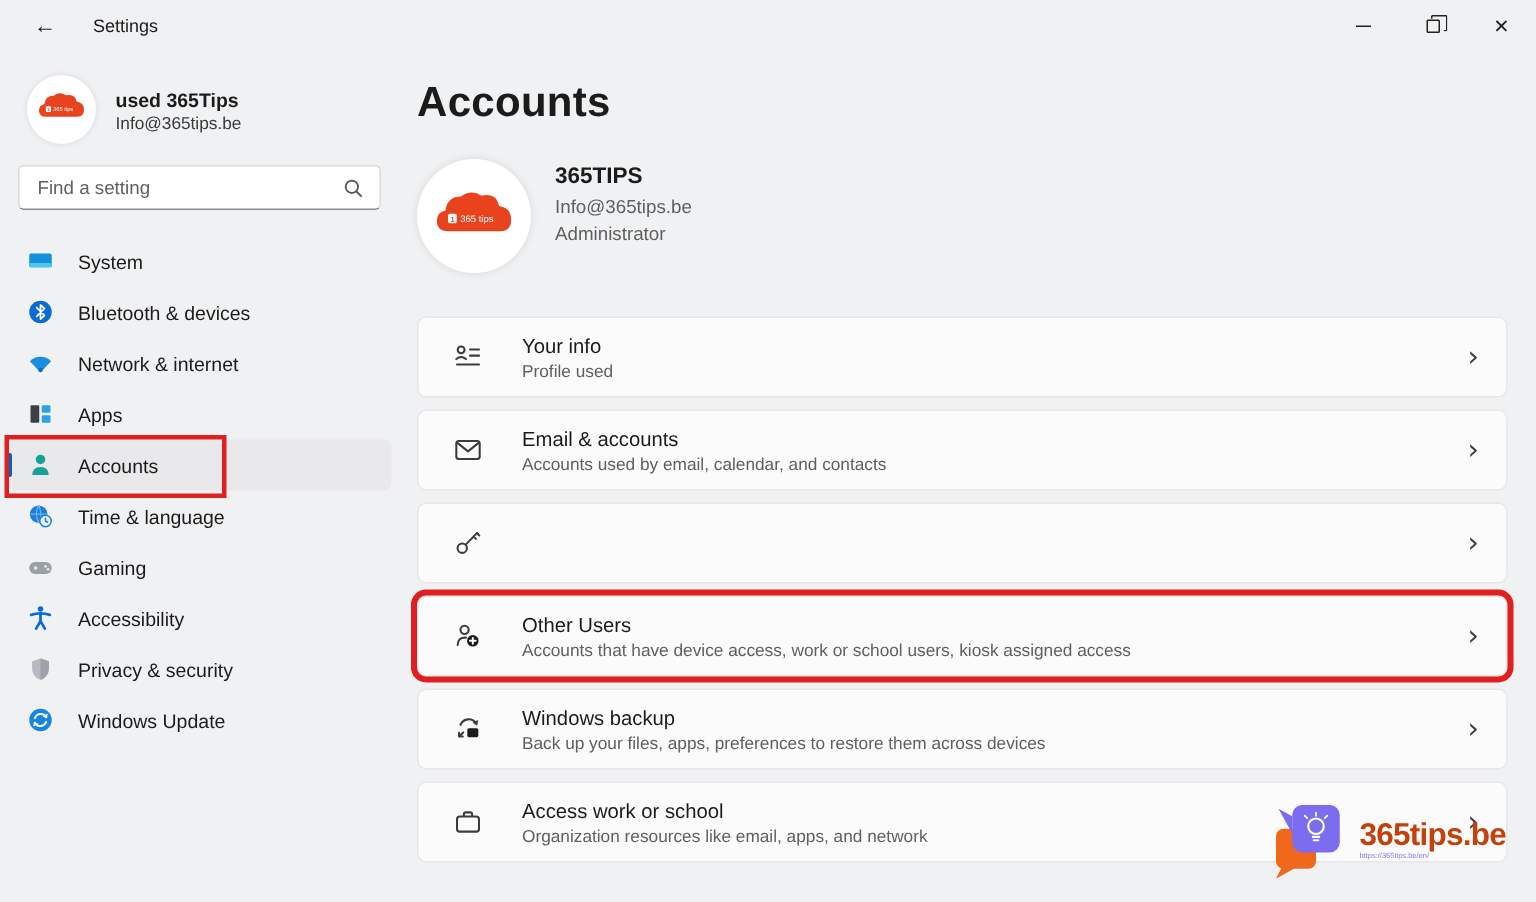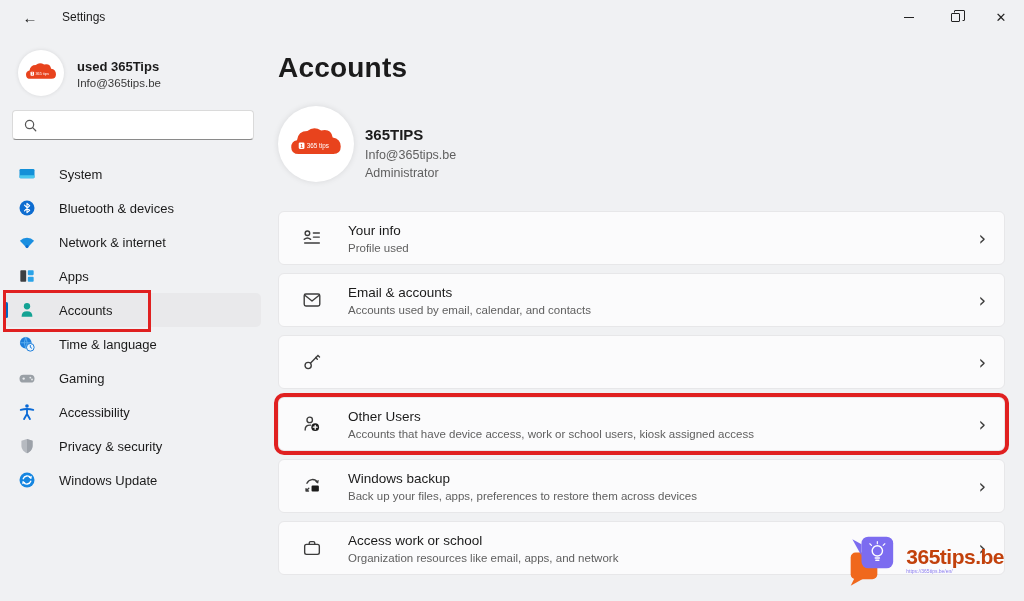--- a/index.html
+++ b/index.html
@@ -42,31 +42,31 @@
   
   .search-box{margin:10px 12px 0 12px;height:30px;background:#fff;border:1px solid #dadada;border-bottom:1px solid #8a8a8a;
     border-radius:4px;display:flex;align-items:center;padding:0 10px;}
   .search-box input{border:none;outline:none;flex:1;font-size:12.5px;background:transparent;color:#1b1b1b;
     font-family:"Liberation Sans",sans-serif;}
   .search-box input::placeholder{color:#616161;}
   .search-ico{width:15px;height:15px;flex:0 0 15px;}
   
   .nav{margin-top:17px;display:flex;flex-direction:column;gap:0;}
   .nav-item{position:relative;height:34px;margin:0 5px;border-radius:5px;display:flex;align-items:center;
-    gap:22px;padding-left:12px;font-size:13px;cursor:pointer;}
+    gap:15px;padding-left:12px;font-size:13px;cursor:pointer;}
   .nav-item .ico{width:20px;height:20px;flex:0 0 20px;display:flex;align-items:center;justify-content:center;}
   .nav-item.selected{background:#e9e9eb;}
   .nav-item.selected::after{content:"";position:absolute;left:0;top:9px;width:3px;height:16px;border-radius:2px;
     background:var(--accent);}
   .nav-item.annotated::before{content:"";position:absolute;left:-2px;top:-3px;width:142px;height:36px;
     border:3px solid var(--annot);z-index:6;pointer-events:none;}
   
   .main{flex:1;padding:4px 19px 0 12px;}
   .main-title{font-size:28px;font-weight:700;margin:14px 0 0 0;letter-spacing:.2px;}
-  .main-profile{display:flex;align-items:flex-end;gap:11px;margin-top:22px;}
+  .main-profile{display:flex;align-items:flex-start;gap:16px;margin-top:22px;}
   .avatar-lg{width:76px;height:76px;border-radius:50%;background:#fff;box-shadow:0 0 6px rgba(0,0,0,.10);
     display:flex;align-items:center;justify-content:center;flex:0 0 76px;}
   .mp-name{font-size:15px;font-weight:700;line-height:1.55;}
   .mp-sub{font-size:12.5px;color:var(--txt2);line-height:1.45;}
   .cards{margin-top:29px;display:flex;flex-direction:column;gap:8px;}
   .card{position:relative;height:54px;background:var(--card);border:1px solid var(--card-border);border-radius:6px;
     display:flex;align-items:center;padding:0 18px 0 21px;cursor:pointer;}
   .card.annotated{outline:4px solid var(--annot);outline-offset:0px;z-index:4;}
   .cicon{width:24px;height:24px;flex:0 0 24px;margin-right:24px;display:flex;align-items:center;justify-content:center;}
   .card-title{font-size:13.5px;line-height:1.35;}
@@ -110,20 +110,21 @@
     <text x="11.5" y="21.6" font-size="4.2" fill="#e8431d" text-anchor="middle" font-family="Liberation Sans,sans-serif" font-weight="bold">1</text>
     <text x="16" y="21.8" font-size="5.5" fill="#ffffff" font-family="Liberation Sans,sans-serif">365 tips</text>
   </svg></span>
       </div>
       <div>
         <div class="sb-name">used 365Tips</div>
         <div class="sb-email">Info@365tips.be</div>
       </div>
     </div>
     <div class="search-box">
+      <input type="text" placeholder="Find a setting" style="">
       <svg class="search-ico" viewBox="0 0 16 16">
         <circle cx="7" cy="7" r="4.4" fill="none" stroke="#565656" stroke-width="1.3"></circle>
         <line x1="10.3" y1="10.3" x2="13.6" y2="13.6" stroke="#565656" stroke-width="1.3" stroke-linecap="round"></line>
       </svg>
     </div>
     <div class="nav" id="nav-list">
         <div class="nav-item">
     <span class="ico">
             <svg viewBox="0 0 24 24" width="20" height="20">
               <rect x="3" y="6" width="18" height="11" rx="1.5" fill="#1390d8"></rect>

